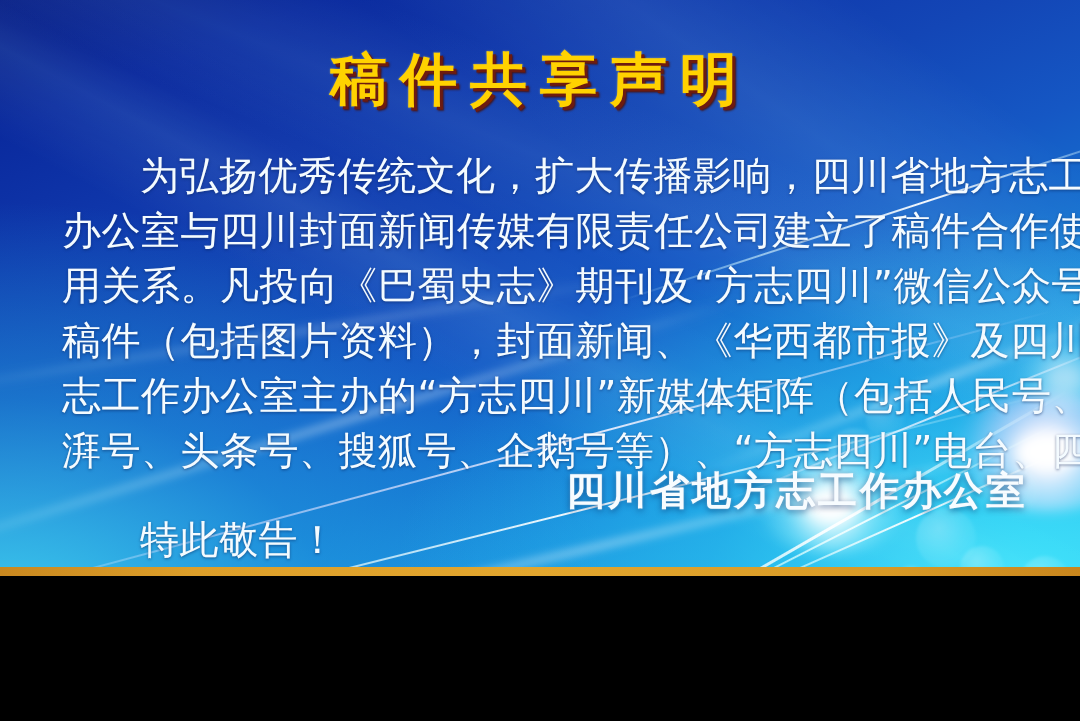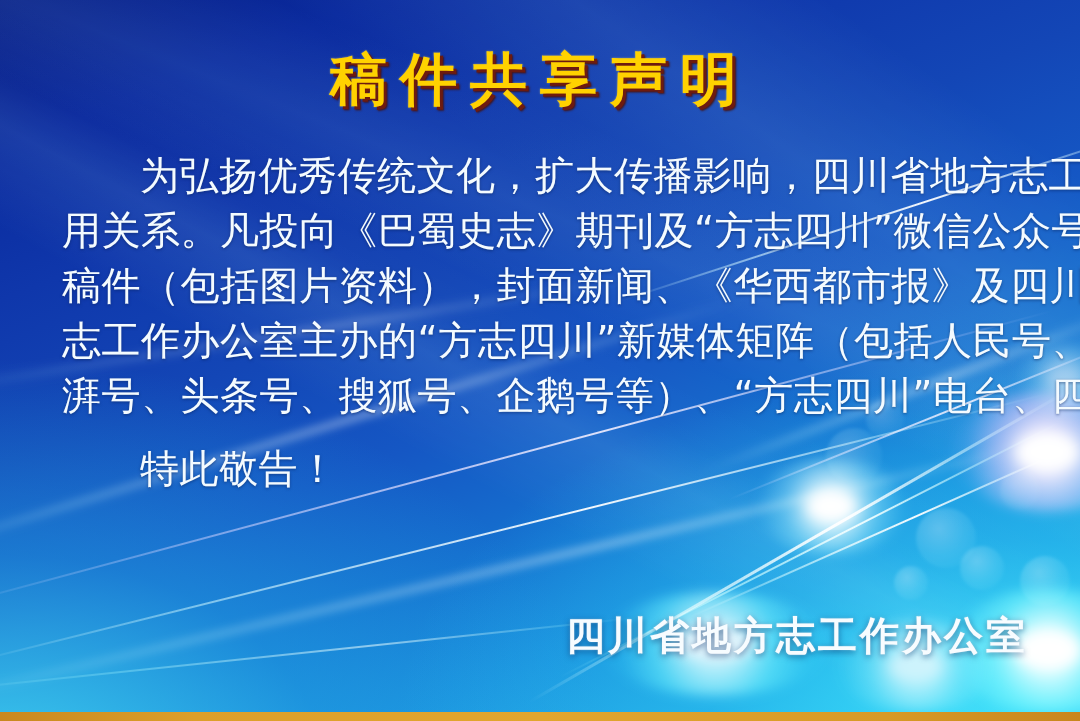--- a/index.html
+++ b/index.html
@@ -4,21 +4,21 @@
 <title>稿件共享声明</title>
 <style>
   html, body {
     margin: 0;
     padding: 0;
     background: #000;
   }
   #poster {
     position: relative;
     width: 1080px;
-    height: 721px;
+    height: 576px;
     overflow: hidden;
     font-family: "DejaVu Sans", "Liberation Sans", sans-serif;
     
     background:
       radial-gradient(ellipse 900px 520px at 95% 100%, rgba(60,225,250,0.95) 0%, rgba(40,190,240,0.55) 35%, rgba(30,140,220,0.0) 70%),
       radial-gradient(ellipse 820px 560px at 0% 108%, rgba(70,225,245,0.85) 0%, rgba(35,170,230,0.45) 40%, rgba(25,120,210,0.0) 75%),
       linear-gradient(158deg,
         #071f86 0%,
         #0a2a9e 13%,
         #0f37ab 26%,
@@ -133,21 +133,21 @@
     width: 958px;
     color: #f4fbff;
     font-size: 39px;
     line-height: 55px;
     letter-spacing: 0.5px;
     text-shadow: 0 1px 3px rgba(0,25,80,0.55), 0 0 1px rgba(255,255,255,0.35);
     font-weight: 400;
   }
   .body-copy p { margin: 0; white-space: nowrap; }
   .body-copy p.indent { text-indent: 78px; }
-  .body-copy p.closing { text-indent: 78px; margin-top: 18px; }
+  .body-copy p.closing { text-indent: 78px; margin-top: 34px; }
 
   .signature {
     position: absolute;
     right: 52px;
     bottom: 58px;
     color: #f7fcff;
     font-size: 39px;
     letter-spacing: 3px;
     font-weight: 700;
     white-space: nowrap;
@@ -206,20 +206,21 @@
     <div class="bokeh" style="left:866px; top:400px; width:38px; height:38px; opacity:.7;"></div>
     <div class="bokeh" style="left:1000px; top:470px; width:40px; height:40px; opacity:.6;"></div>
   </div>
 
   <div class="content">
 
     <div class="title">稿件共享声明</div>
 
     <div class="body-copy">
       <p class="indent">为弘扬优秀传统文化，扩大传播影响，四川省地方志工作</p>
+      <p>办公室与四川封面新闻传媒有限责任公司建立了稿件合作使</p>
       <p>用关系。凡投向《巴蜀史志》期刊及“方志四川”微信公众号的</p>
       <p>稿件（包括图片资料），封面新闻、《华西都市报》及四川省地方</p>
       <p>志工作办公室主办的“方志四川”新媒体矩阵（包括人民号、澎</p>
       <p>湃号、头条号、搜狐号、企鹅号等）、“方志四川”电台、四川省情</p>
       <p class="closing">特此敬告！</p>
     </div>
 
     <div class="signature">四川省地方志工作办公室</div>
   </div>
 

